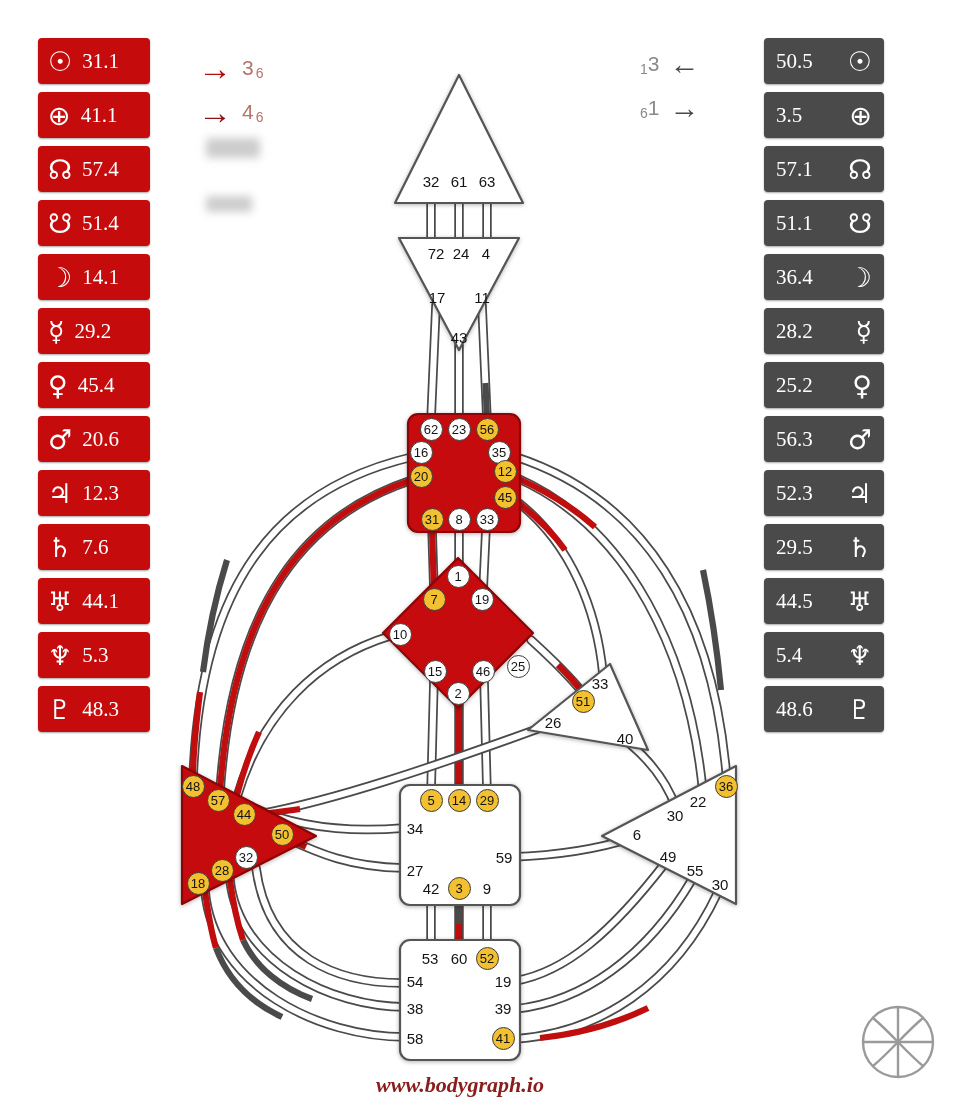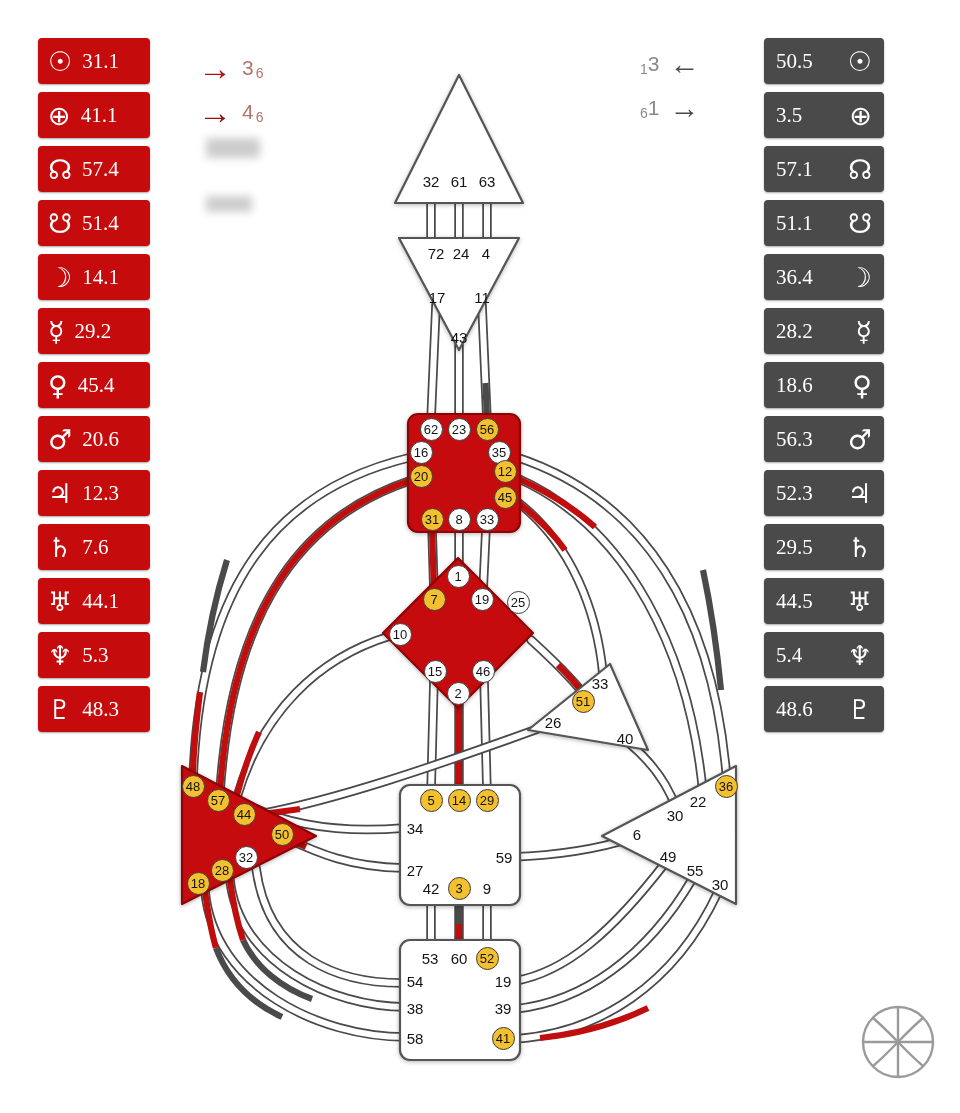--- a/index.html
+++ b/index.html
@@ -248,21 +248,21 @@
   <div class="gate g-active" style="left:421px;top:476px">20</div>
   <div class="gate g-active" style="left:505px;top:471px">12</div>
   <div class="gate g-active" style="left:505px;top:497px">45</div>
   <div class="gate g-active" style="left:432px;top:519px">31</div>
   <div class="gate g-open" style="left:459px;top:519px">8</div>
   <div class="gate g-open" style="left:487px;top:519px">33</div>
   <div class="gate g-open" style="left:458px;top:576px">1</div>
   <div class="gate g-active" style="left:434px;top:599px">7</div>
   <div class="gate g-open" style="left:482px;top:599px">19</div>
   <div class="gate g-open" style="left:400px;top:634px">10</div>
-  <div class="gate g-open" style="left:518px;top:602px">25</div>
+  <div class="gate g-open" style="left:518px;top:666px">25</div>
   <div class="gate g-open" style="left:435px;top:671px">15</div>
   <div class="gate g-open" style="left:483px;top:671px">46</div>
   <div class="gate g-open" style="left:458px;top:693px">2</div>
   <div class="gate g-plain" style="left:600px;top:683px">33</div>
   <div class="gate g-active" style="left:583px;top:701px">51</div>
   <div class="gate g-plain" style="left:553px;top:722px">26</div>
   <div class="gate g-plain" style="left:625px;top:738px">40</div>
   <div class="gate g-active" style="left:193px;top:786px">48</div>
   <div class="gate g-active" style="left:218px;top:800px">57</div>
   <div class="gate g-active" style="left:244px;top:814px">44</div>
@@ -370,21 +370,21 @@
       </div>
     <div class="prow">
         <span class="pval">36.4</span>
         <span class="glyph">☽</span>
       </div>
     <div class="prow">
         <span class="pval">28.2</span>
         <span class="glyph">☿</span>
       </div>
     <div class="prow">
-        <span class="pval">18.6</span>
+        <span class="pval">25.2</span>
         <span class="glyph">♀</span>
       </div>
     <div class="prow">
         <span class="pval">56.3</span>
         <span class="glyph">♂</span>
       </div>
     <div class="prow">
         <span class="pval">52.3</span>
         <span class="glyph">♃</span>
       </div>
@@ -435,20 +435,21 @@
     </div>
     <div class="vrow">
       <span class="vnums t-gray">
           <span class="small">6</span>
           <span class="big">1</span>
         </span>
       <span class="varrow a-dark">→</span>
     </div>
   </div>
 
+  <div class="footer">www.bodygraph.io</div>
 
   <svg class="logo" width="80" height="80" viewBox="0 0 80 80">
     <g fill="none" stroke="#9a9a9a" stroke-width="2.4">
       <circle cx="40" cy="40" r="35"></circle>
       <path d="M40,5 L40,75"></path>
       <path d="M5,40 L75,40"></path>
       <path d="M15,16 C34,32 46,48 65,64"></path>
       <path d="M65,16 C46,32 34,48 15,64"></path>
     </g>
   </svg>

